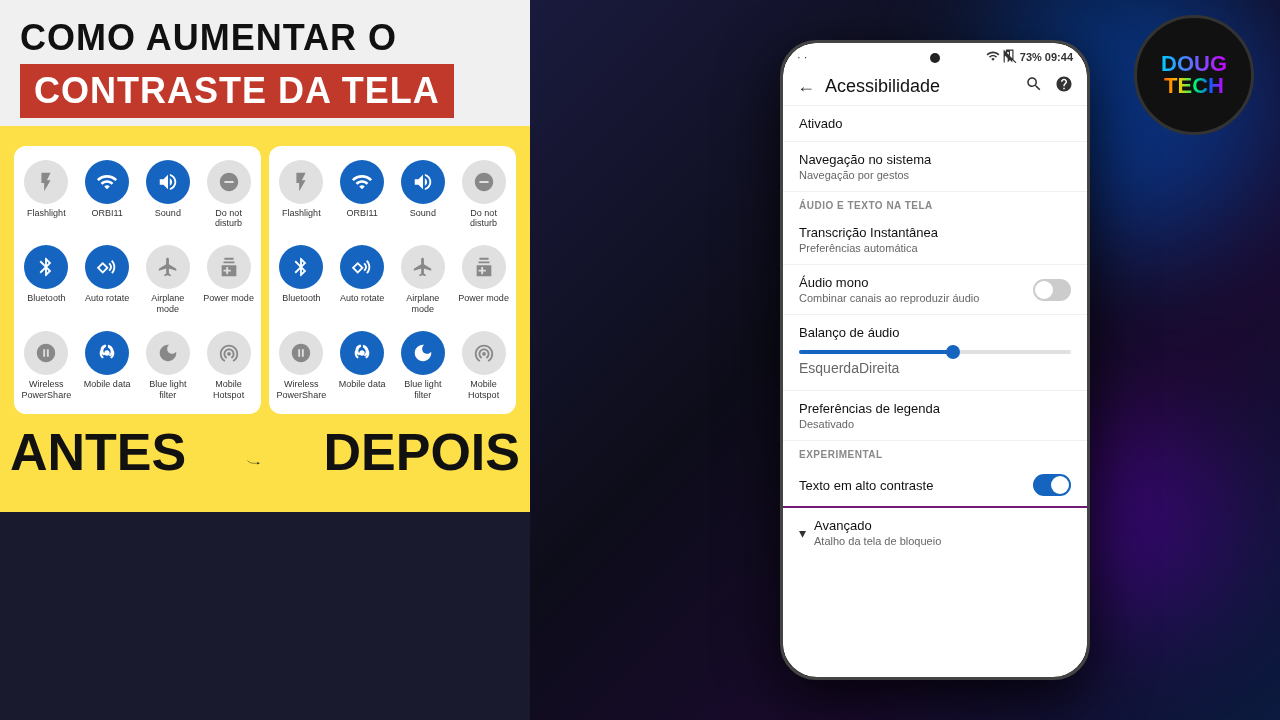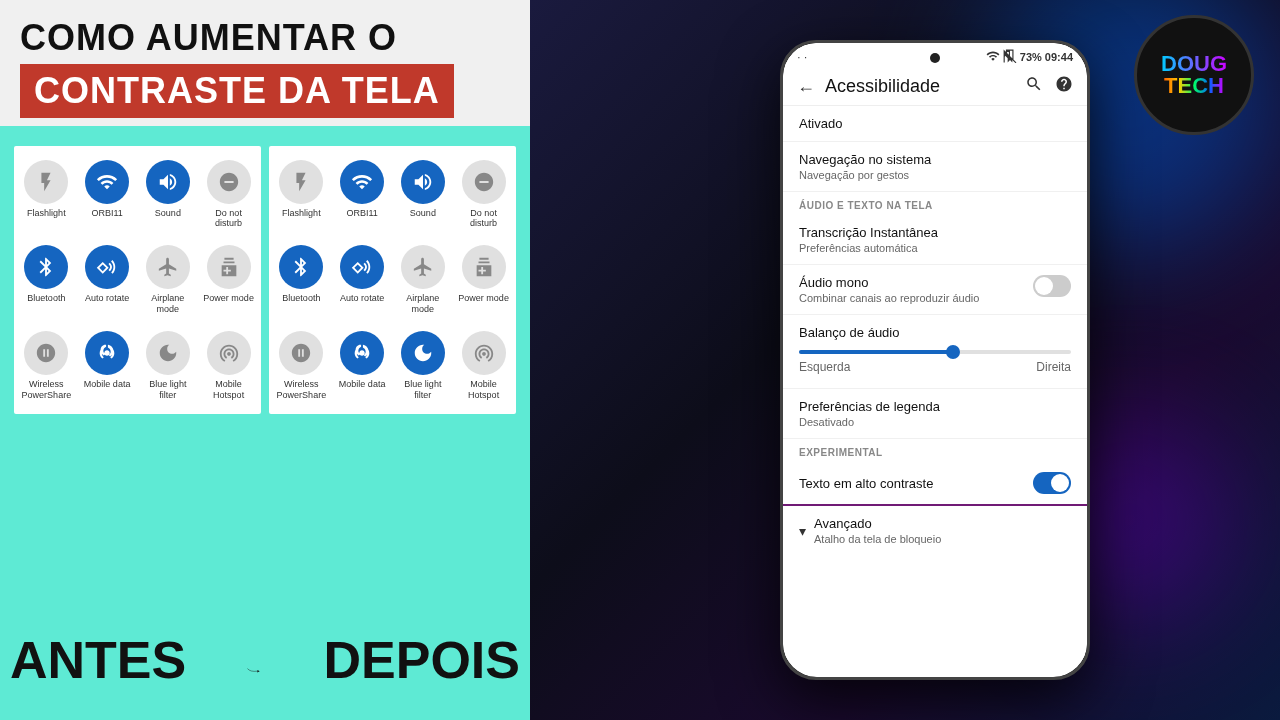--- a/index.html
+++ b/index.html
@@ -10,22 +10,22 @@
       font-family: Arial, sans-serif;
       background: #1a1a2e;
       position: relative;
     }
 
     
     .left-panel {
       position: absolute;
       left: 0; top: 0;
       width: 530px;
-      height: 720px;
-      background: #5eead4;
+      height: 512px;
+      background: #fde047;
       overflow: hidden;
     }
 
     
     .title-area {
       padding: 18px 20px 8px 20px;
       background: #f0f0f0;
     }
     .title-line1 {
       font-size: 36px;
@@ -48,21 +48,21 @@
     
     .tiles-container {
       display: flex;
       gap: 0;
       padding: 10px 10px 0 10px;
       margin-top: 10px;
     }
     .tiles-section {
       flex: 1;
       background: white;
-      border-radius: 2px;
+      border-radius: 12px;
       padding: 8px 4px;
       margin: 0 4px;
     }
     .tiles-grid {
       display: grid;
       grid-template-columns: repeat(4, 1fr);
       gap: 4px;
     }
     .tile {
       display: flex;
@@ -238,21 +238,21 @@
       font-weight: 400;
     }
     .setting-item-sub {
       font-size: 11px;
       color: #666;
       margin-top: 2px;
     }
     .setting-item-row {
       display: flex;
       justify-content: space-between;
-      align-items: flex-start;
+      align-items: center;
     }
 
     
     .toggle {
       width: 38px;
       height: 22px;
       border-radius: 11px;
       position: relative;
     }
     .toggle.off { background: #ccc; }
@@ -296,22 +296,22 @@
     .slider-thumb {
       width: 14px; height: 14px;
       border-radius: 50%;
       background: #1565c0;
       position: absolute;
       top: -5px;
       left: 54%;
     }
     .slider-labels {
       display: flex;
-      justify-content: space-between;
-      font-size: 12px;
+      justify-content: flex-start;
+      font-size: 14px;
       color: #666;
     }
 
     
     .experimental-toggle-row {
       display: flex;
       justify-content: space-between;
       align-items: center;
       padding: 10px 16px;
       border-bottom: 2px solid #701a75;

